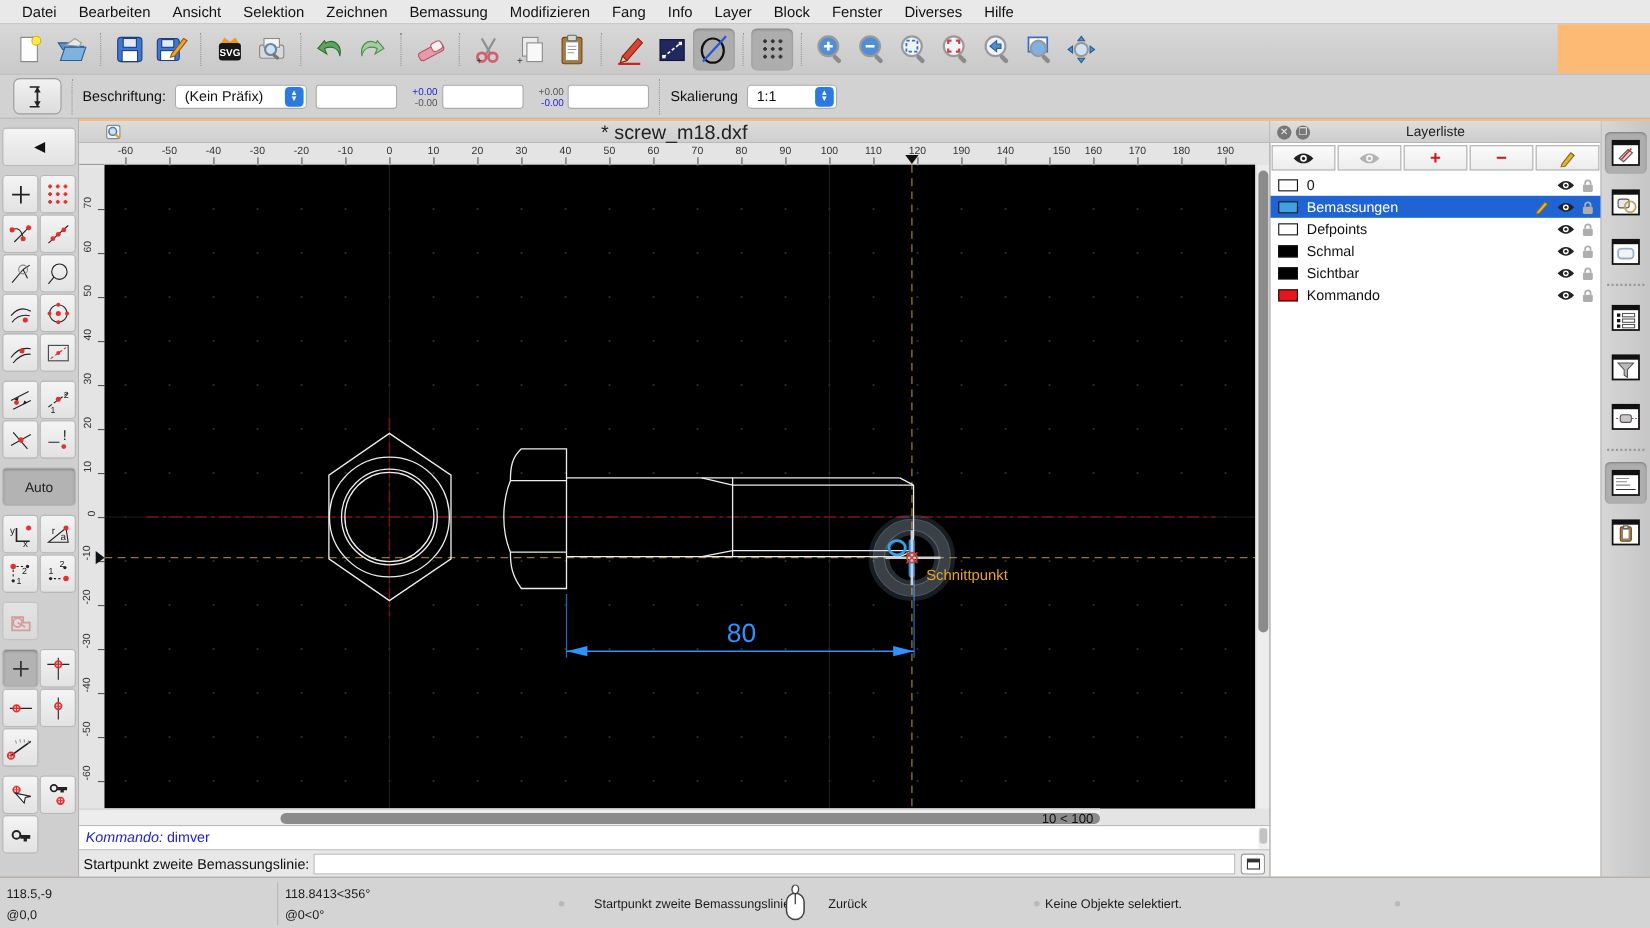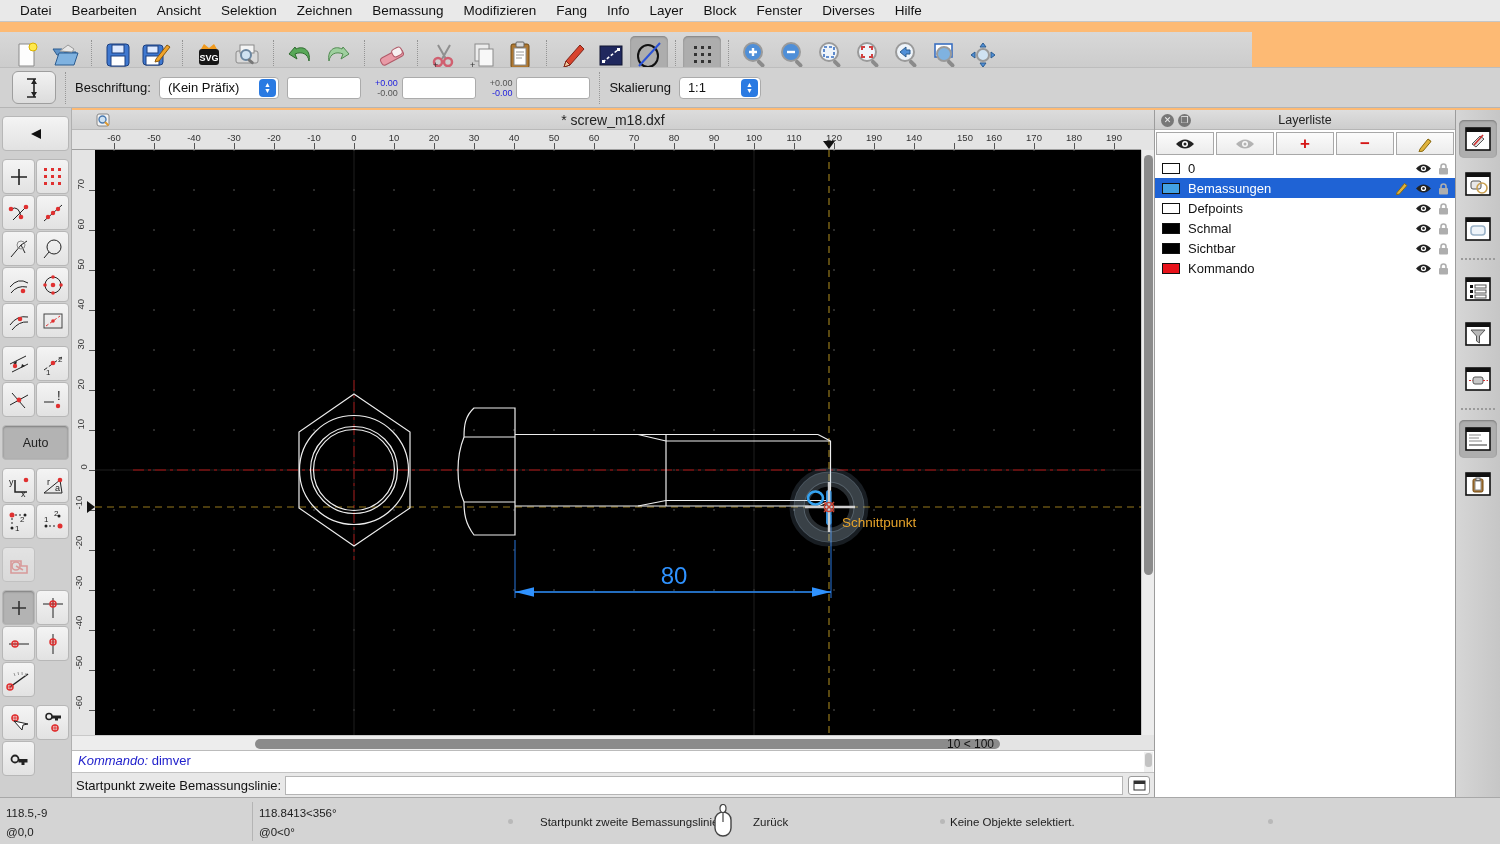--- a/index.html
+++ b/index.html
@@ -6,22 +6,22 @@
   html,body { width:1500px; height:844px; overflow:hidden; background:#d2d2d2;
     font-family:"Liberation Sans", sans-serif; -webkit-font-smoothing:antialiased; }
   #app { position:relative; width:1500px; height:844px; background:#fdba74; }
 
   
   #menubar { position:absolute; left:0; top:0; width:1500px; height:22px;
     background:#e9e9e9; border-bottom:1px solid #c6c6c6; display:flex; align-items:center; padding-left:10px; }
   .menu-item { font-size:13.5px; color:#111; padding:0 10px; line-height:22px; cursor:default; }
 
   
-  #toolbar { position:absolute; left:0; top:22px; width:1252px; height:45px;
-    background:linear-gradient(#d8d8d8,#c9c9c9); display:flex; align-items:center; padding-left:8px;margin-top:10px; }
+  #toolbar { position:absolute; left:0; top:22px; width:1416px; height:45px;
+    background:linear-gradient(#d8d8d8,#c9c9c9); display:flex; align-items:center; padding-left:8px; }
   .tbtn { width:38px; height:38px; border-radius:5px; display:flex; align-items:center; justify-content:center; flex:0 0 auto; }
   .tbtn.pressed { background:#adadad; box-shadow:inset 0 1px 2px rgba(0,0,0,.25); }
   .tsep { width:1px; height:30px; border-left:1px dotted #949494; margin:0 7px; flex:0 0 auto; }
 
   
   #optionsbar { position:absolute; left:0; top:67px; width:1500px; height:41px;
     background:#d2d2d2; border-top:1px solid #bdbdbd; border-bottom:1px solid #b5b5b5;
     display:flex; align-items:center; font-size:13px; color:#111; }
   #dim-tool-btn { width:44px; height:33px; margin-left:12px; border:1px solid #9e9e9e; border-radius:6px;
     background:linear-gradient(#f2f2f2,#dcdcdc); display:flex; align-items:center; justify-content:center; }
@@ -45,21 +45,21 @@
   .pbtn.ghost { visibility:hidden; }
   .pgap { height:7px; }
   #auto-btn { font-size:12.5px; color:#222; }
   .dotgrid { width:23px; height:23px;
     background-image:radial-gradient(circle 1.7px, #e03030 97%, transparent); background-size:7px 7px; background-position:1px 1px; }
 
   
   #mdi { position:absolute; left:72px; top:110px; width:1082px; height:687px; background:#e4e4e4; }
   #mdi-title { position:absolute; left:0; top:0; width:1082px; height:20px;
     background:linear-gradient(#dcdcdc,#cfcfcf); border-bottom:1px solid #b9b9b9;
-    font-size:14px; color:#222; text-align:center; line-height:20px; }
+    font-size:18px; color:#222; text-align:center; line-height:20px; }
   #doc-icon { position:absolute; left:24px; top:3px; }
   #vruler { position:absolute; left:0; top:40px; width:23px; height:585px; background:#e4e4e4; }
   #hruler { position:absolute; left:23px; top:20px; width:1046px; height:20px; background:#e4e4e4; border-bottom:1px solid #9f9f9f; }
   .htick { position:absolute; bottom:0; width:1px; height:6px; background:#555; }
   .hlab  { position:absolute; top:2px; font-size:9.5px; color:#333; transform:translateX(-50%); }
   .vtick { position:absolute; right:0; height:1px; width:6px; background:#555; }
   .vlab  { position:absolute; right:9px; font-size:9.5px; color:#333; transform:rotate(-90deg) translateX(50%); transform-origin:center; }
   #hmarker { position:absolute; bottom:0; width:0; height:0; border-left:6px solid transparent; border-right:6px solid transparent; border-top:8px solid #111; }
   #vmarker { position:absolute; right:0; width:0; height:0; border-top:6px solid transparent; border-bottom:6px solid transparent; border-left:8px solid #111; }
   #ruler-corner { position:absolute; left:0; top:20px; width:23px; height:20px; background:#e4e4e4; border-bottom:1px solid #9f9f9f; }

